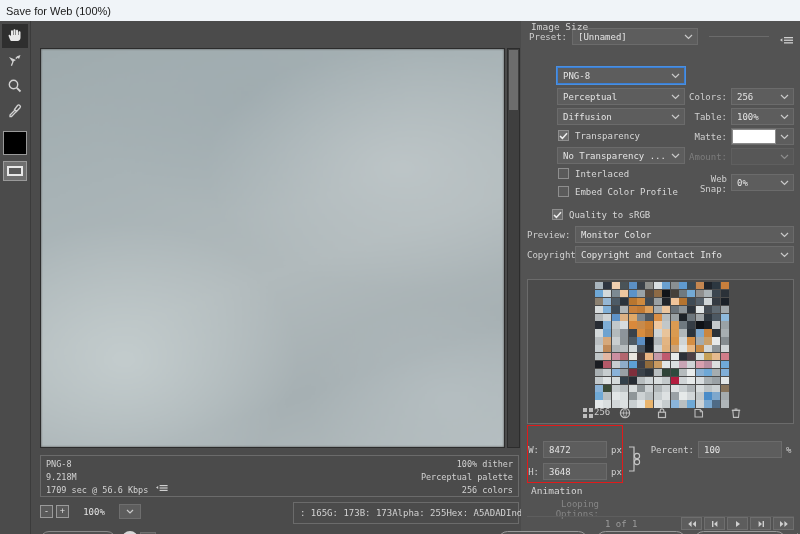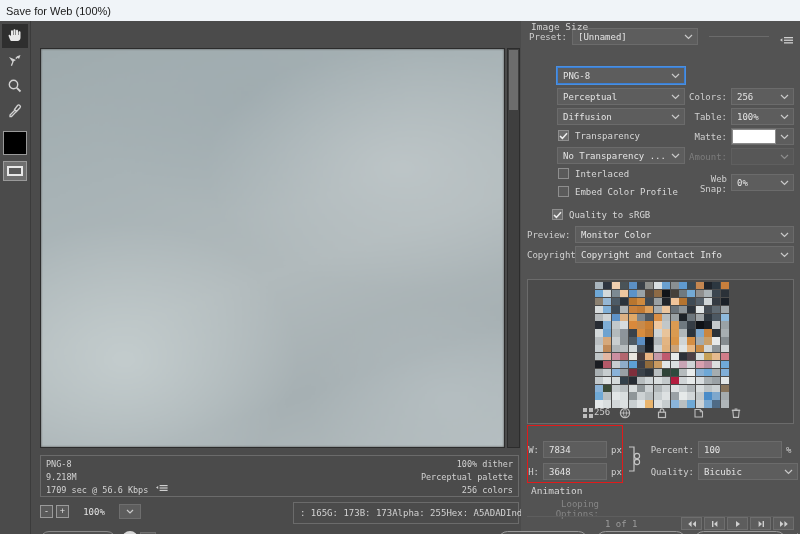--- a/index.html
+++ b/index.html
@@ -732,21 +732,21 @@
               </svg>
           </span>
         </div>
       </div>
 
       <div class="is-title">Image Size</div>
       <div class="is-box">
         <div style="position:absolute;left:0px;top:14px;display:flex;align-items:center;gap:4px;">
           <span class="lbl" style="width:12px">W:</span>
           <div class="sel" style="width:64px">
-              <span>7834</span>
+              <span>8472</span>
             </div>
           <span style="color:#cfcfcf;font-size:9px;">px</span>
         </div>
         <div style="position:absolute;left:0px;top:36px;display:flex;align-items:center;gap:4px;">
           <span class="lbl" style="width:12px">H:</span>
           <div class="sel" style="width:64px">
               <span>3648</span>
             </div>
           <span style="color:#cfcfcf;font-size:9px;">px</span>
         </div>
@@ -756,29 +756,20 @@
               <circle cx="10" cy="11" r="2.6" fill="none" stroke="#c6c6c6" stroke-width="1.1"></circle>
               <circle cx="10" cy="17" r="2.6" fill="none" stroke="#c6c6c6" stroke-width="1.1"></circle>
             </svg>
         </div>
         <div style="position:absolute;left:119px;top:14px;display:flex;align-items:center;gap:4px;width:148px;">
           <span class="lbl" style="width:48px">Percent:</span>
           <div class="sel" style="width:84px">
               <span>100</span>
             </div>
           <span style="color:#cfcfcf;font-size:9px;">%</span>
-        </div>
-        <div style="position:absolute;left:119px;top:36px;display:flex;align-items:center;gap:4px;width:154px;">
-          <span class="lbl" style="width:48px">Quality:</span>
-          <div class="sel" style="width:100px">
-            <span>Bicubic</span>
-            <span class="chev"><svg width="9" height="6" viewBox="0 0 9 6">
-                  <path fill="none" stroke="#c9c9c9" stroke-width="1.2" d="M1 1l3.5 3.5L8 1"></path>
-                </svg></span>
-          </div>
         </div>
       </div>
 
       <div class="redbox" style="border-color: rgb(224, 27, 27);"></div>
 
       <div class="anim-title">Animation</div>
       <div style="position:absolute;left:6px;top:478px;width:267px;display:flex;align-items:center;gap:4px;">
         <span class="lbl" style="width:72px;color:#868686">Looping Options:</span>
       </div>
 

